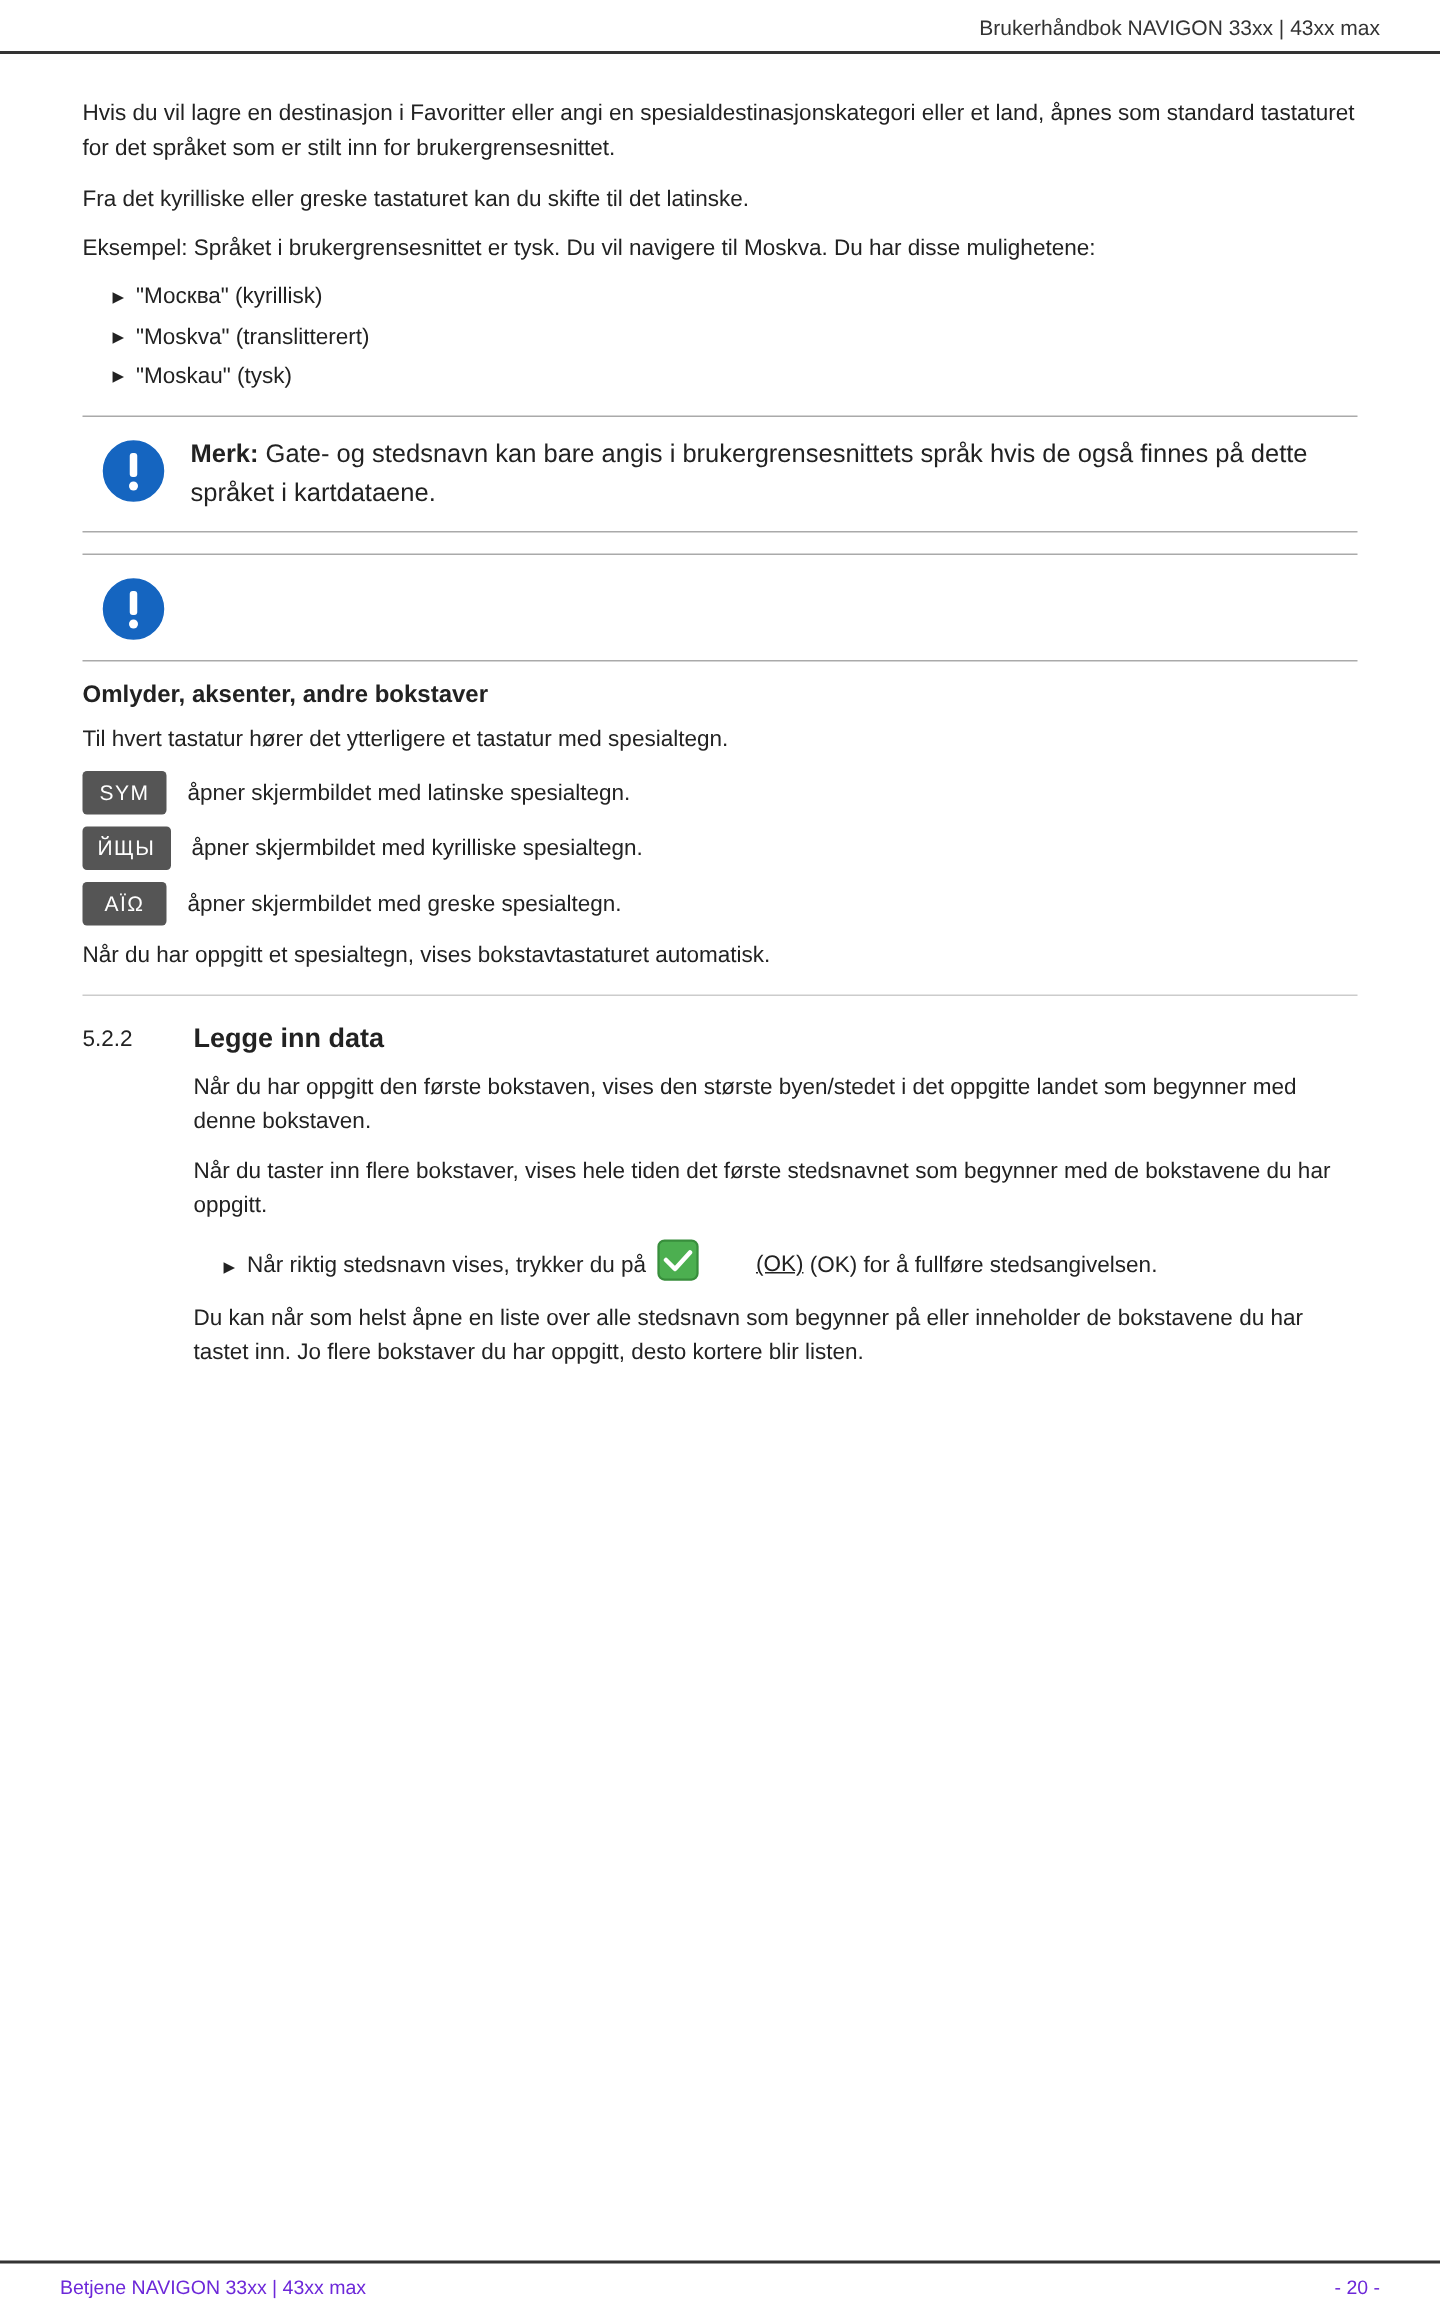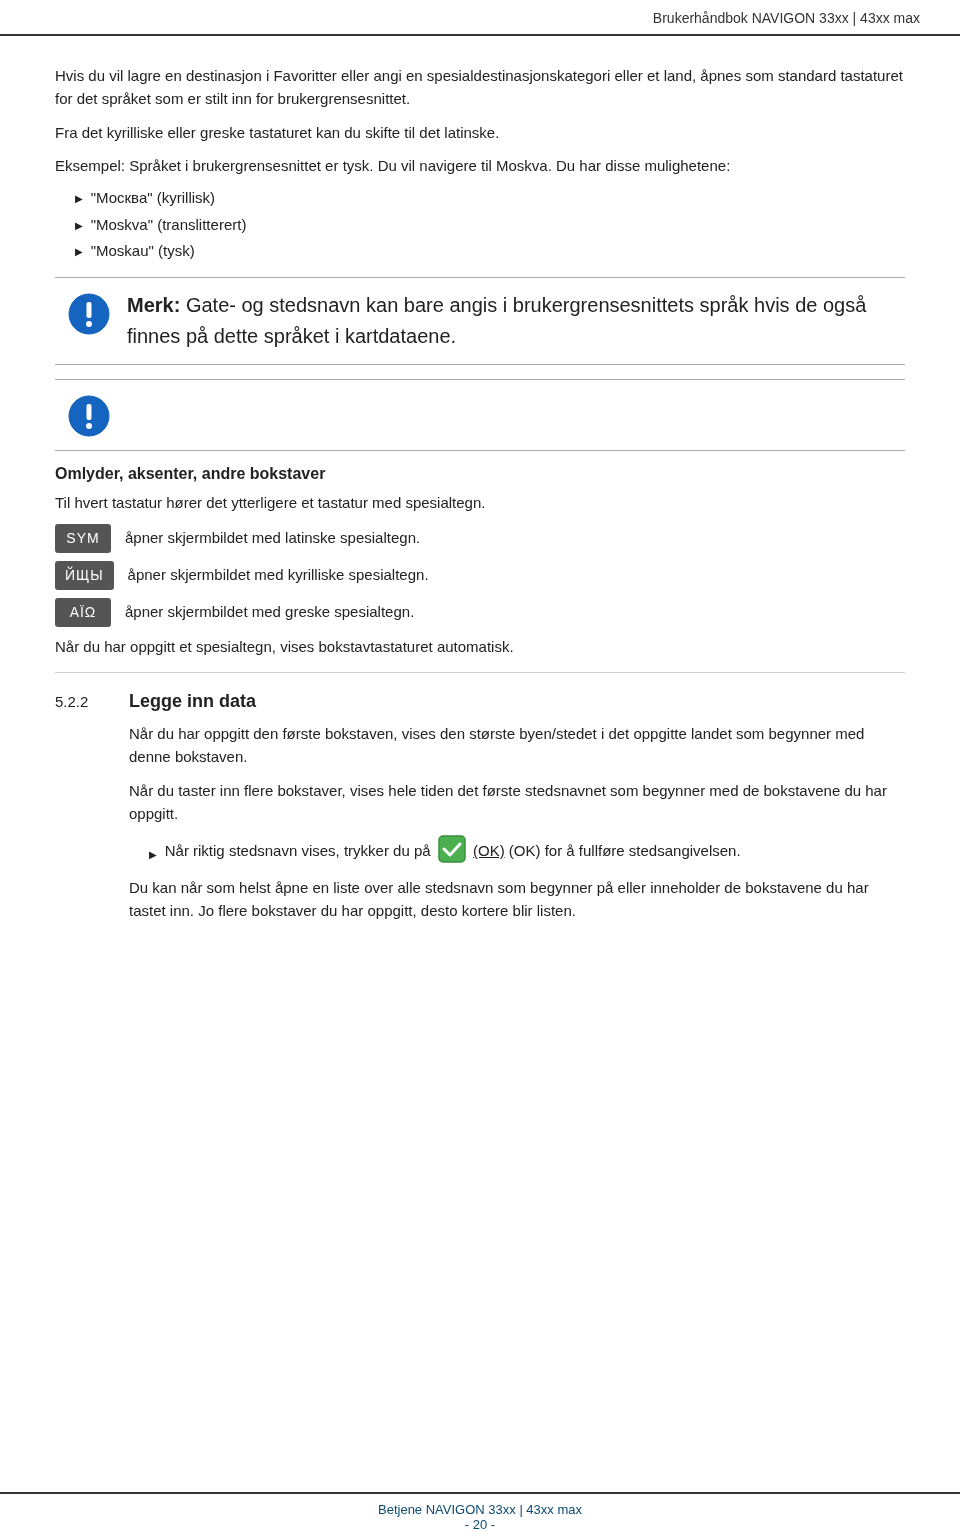--- a/index.html
+++ b/index.html
@@ -27,22 +27,21 @@
       position: absolute;
       bottom: 0;
       left: 0;
       right: 0;
       border-top: 2px solid #333;
       padding: 8px 40px;
       display: flex;
       justify-content: space-between;
       align-items: center;
       font-size: 13px;
-      color: #0c4a6e;
-      flex-direction: column;
+      color: #6d28d9;
     }
 
     
     .content {
       padding: 28px 55px 60px 55px;
     }
 
     
     p {
       margin-bottom: 10px;
@@ -81,21 +80,21 @@
       margin: 14px 0;
       gap: 16px;
     }
     .note-icon {
       width: 44px;
       height: 44px;
       flex-shrink: 0;
       margin-top: 2px;
     }
     .note-text {
-      font-size: 20px;
+      font-size: 17px;
       line-height: 1.55;
     }
     .note-text .bold {
       font-weight: bold;
     }
 
     
     .key-btn {
       display: inline-block;
       background: #555;
@@ -126,20 +125,21 @@
       margin-top: 18px;
       margin-bottom: 10px;
     }
     .section-title {
       font-size: 18px;
       font-weight: bold;
     }
 
     .underline {
       text-decoration: underline;
+      margin-left: 31px;
     }
 
     .bold { font-weight: bold; }
 
     hr.thin {
       border: none;
       border-top: 1px solid #ccc;
       margin: 10px 0;
     }
 

